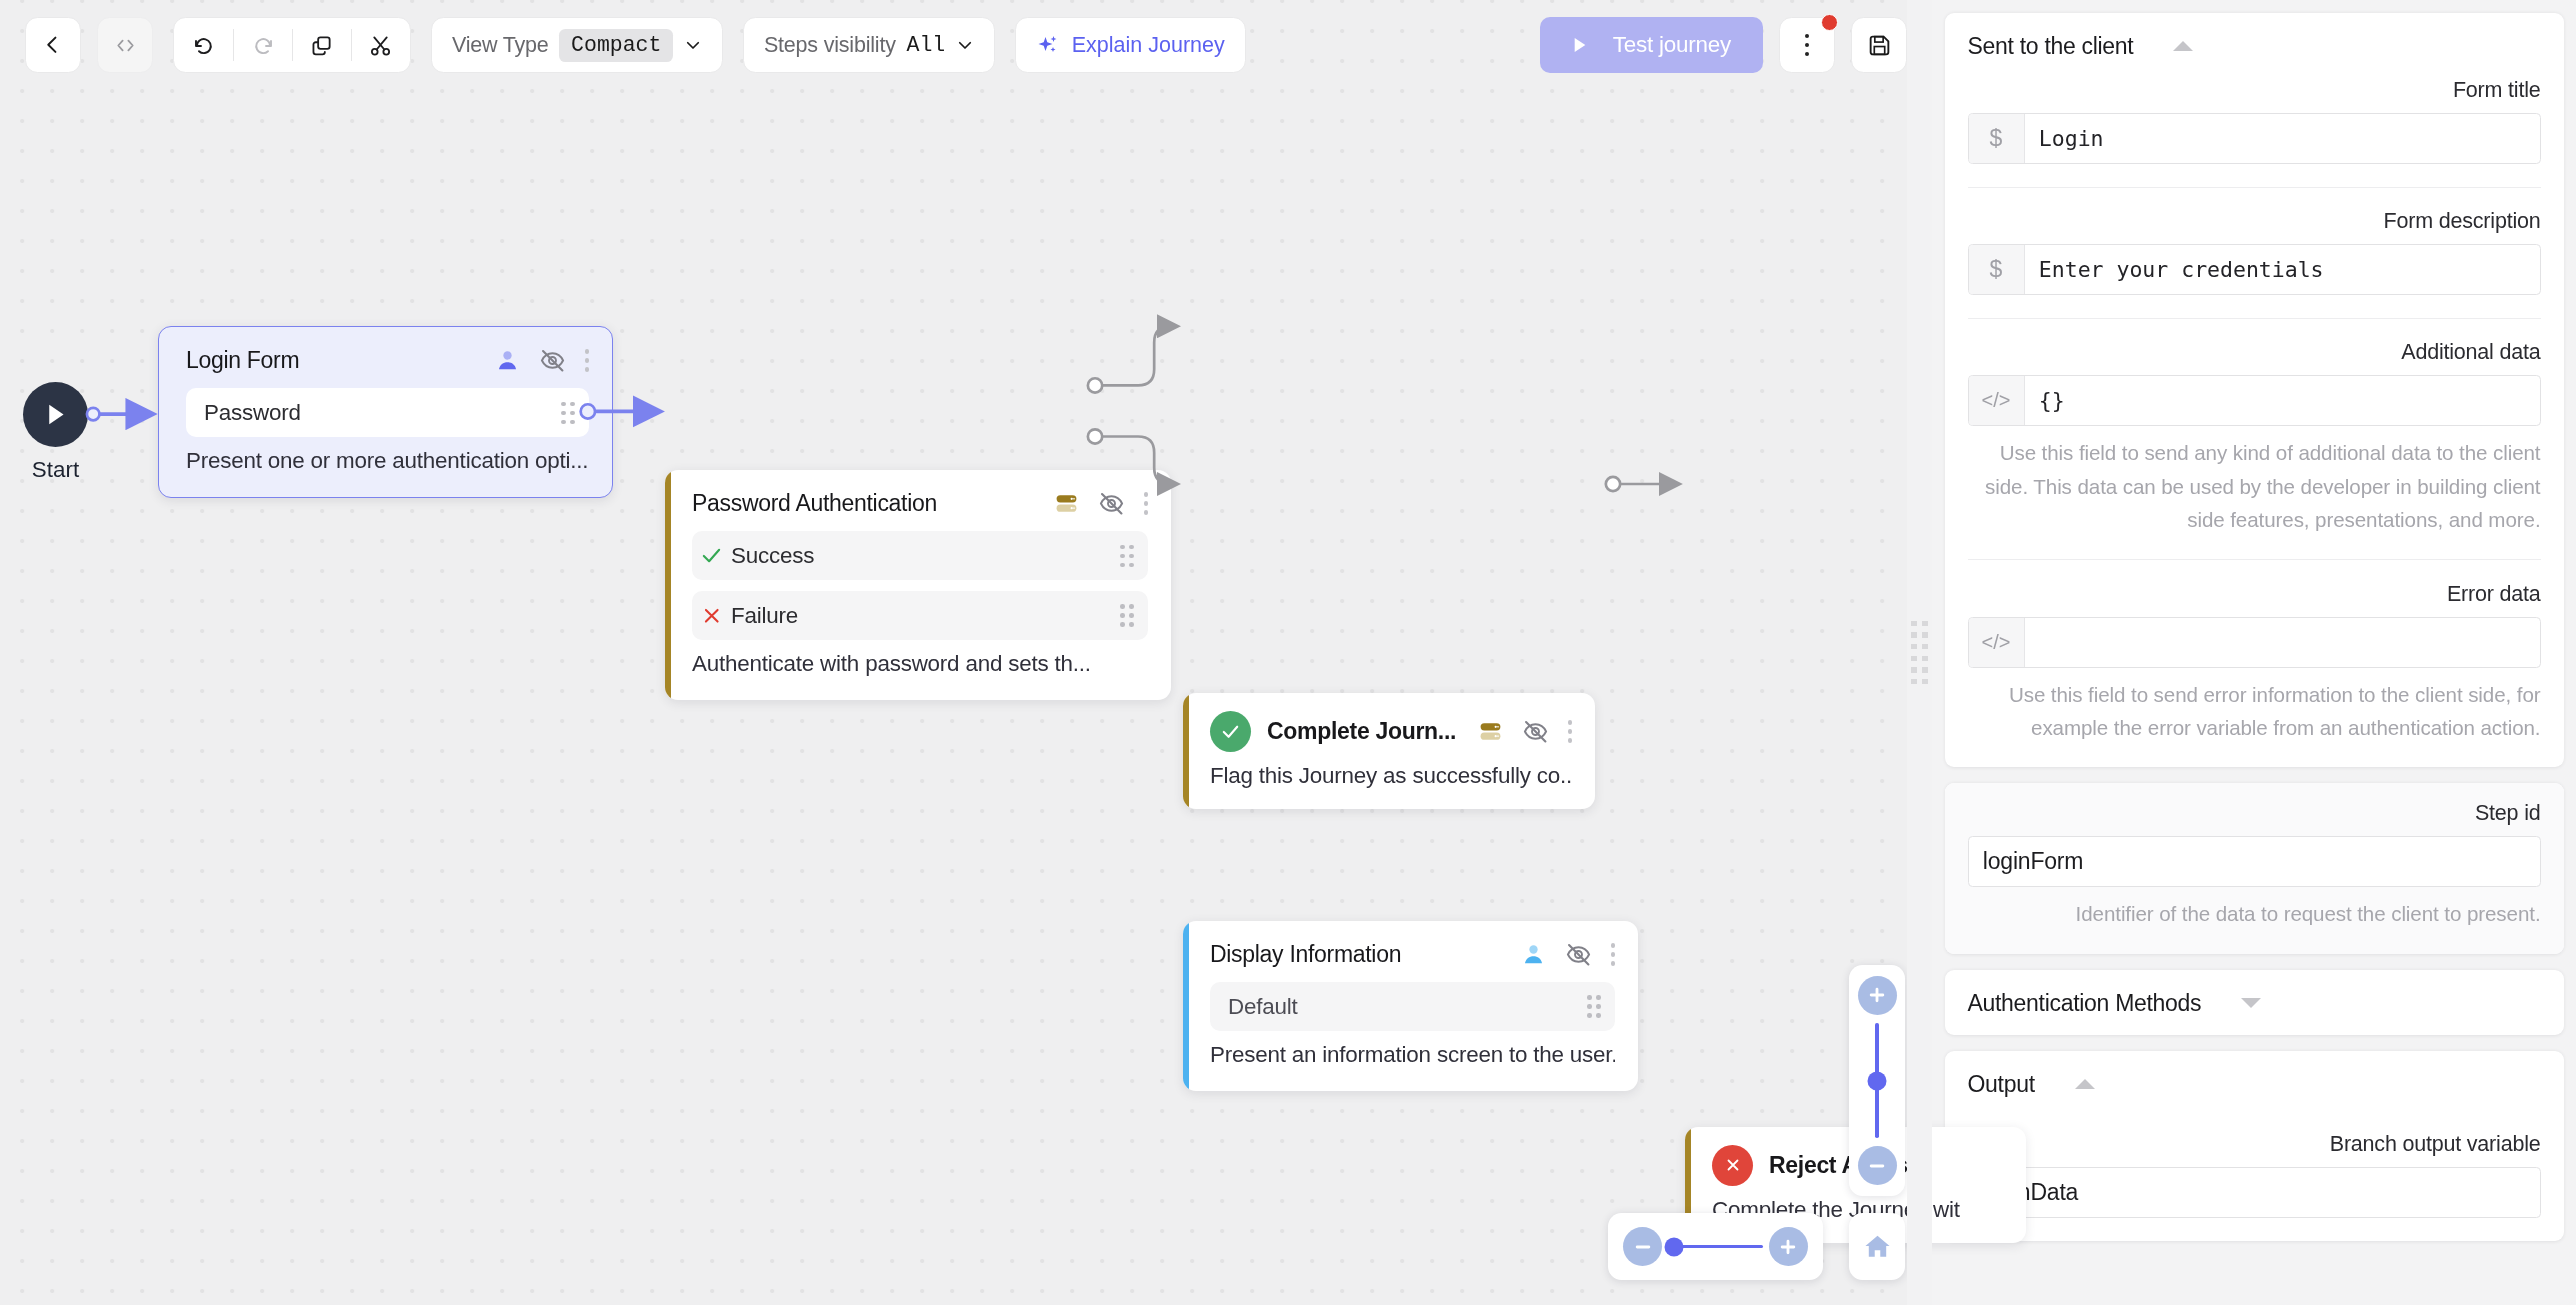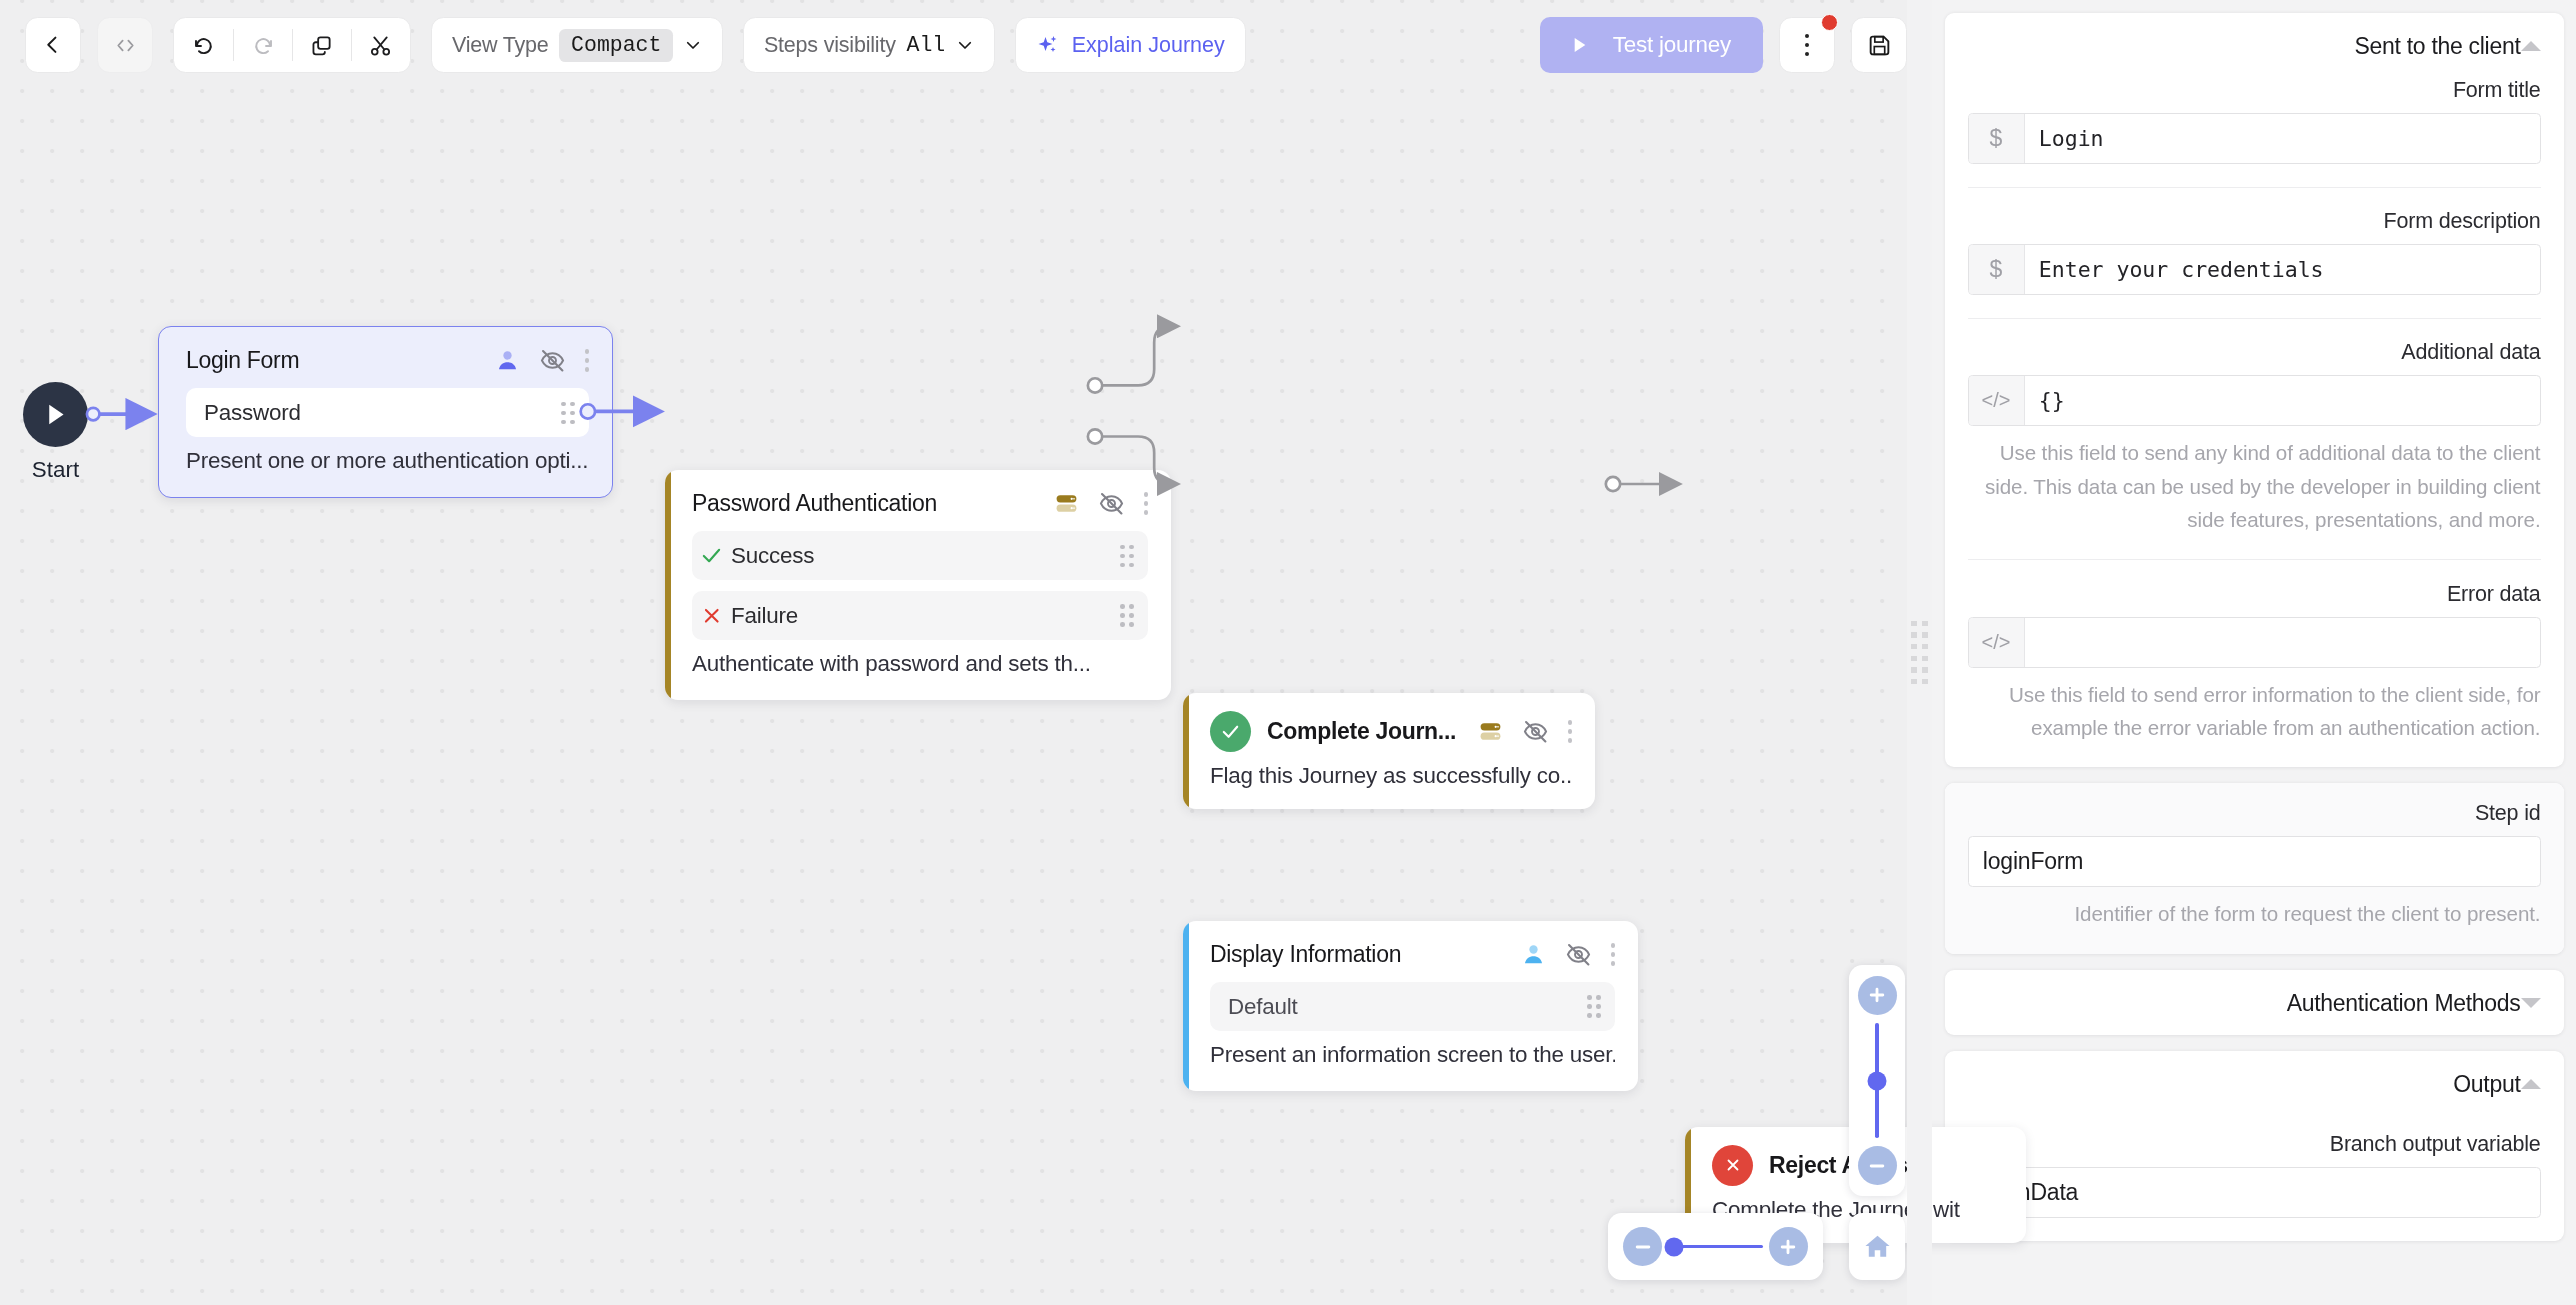--- a/index.html
+++ b/index.html
@@ -177,22 +177,22 @@
   
   .panel {
     width: 644px; height: 1305px; background: #f3f3f4; flex: none;
     padding: 12.5px 12.5px 0 12.5px; overflow: hidden; position: relative;
   }
   .pcard {
     background: #fff; border-radius: 9px; box-shadow: 0 0.9px 3.6px rgba(40,40,60,0.09);
     margin-bottom: 16px; overflow: hidden;
   }
   .pcard-head {
-    display: flex; align-items: center; justify-content: flex-end;
-    padding: 20px 23px 18px 23px; cursor: pointer;
+    display: flex; align-items: center; justify-content: flex-start;
+    padding: 20px 23px 18px 23px; cursor: pointer; gap: 40px;
   }
   .pcard-title { font-size: 23px; color: #1c1c1f; letter-spacing: -0.3px; }
   .tri { width: 0; height: 0; border-left: 10px solid transparent; border-right: 10px solid transparent; }
   .tri.up { border-bottom: 10px solid #c5c5c9; }
   .tri.down { border-top: 10px solid #c5c5c9; }
   .pcard-body { padding: 0 23px 23px 23px; }
 
   .field { margin-bottom: 23px; text-align: right; }
   .field:last-child { margin-bottom: 0; }
   .flabel { font-size: 21.5px; color: #2b2b30; margin-bottom: 10px; letter-spacing: -0.2px; }
@@ -647,21 +647,21 @@
         </div>
 
       </div>
     </div>
 
     <div class="pcard">
       <div class="pcard-body section-tint" style="padding-top:18px">
         <div class="field">
           <div class="flabel">Step id</div>
           <div class="plain-input">loginForm</div>
-          <div class="helper">Identifier of the form to request the client to present.</div>
+          <div class="helper">Identifier of the data to request the client to present.</div>
         </div>
       </div>
     </div>
 
     <div class="pcard">
       <div class="pcard-head">
         <div class="pcard-title">Authentication Methods</div>
         <div class="tri down"></div>
       </div>
     </div>

